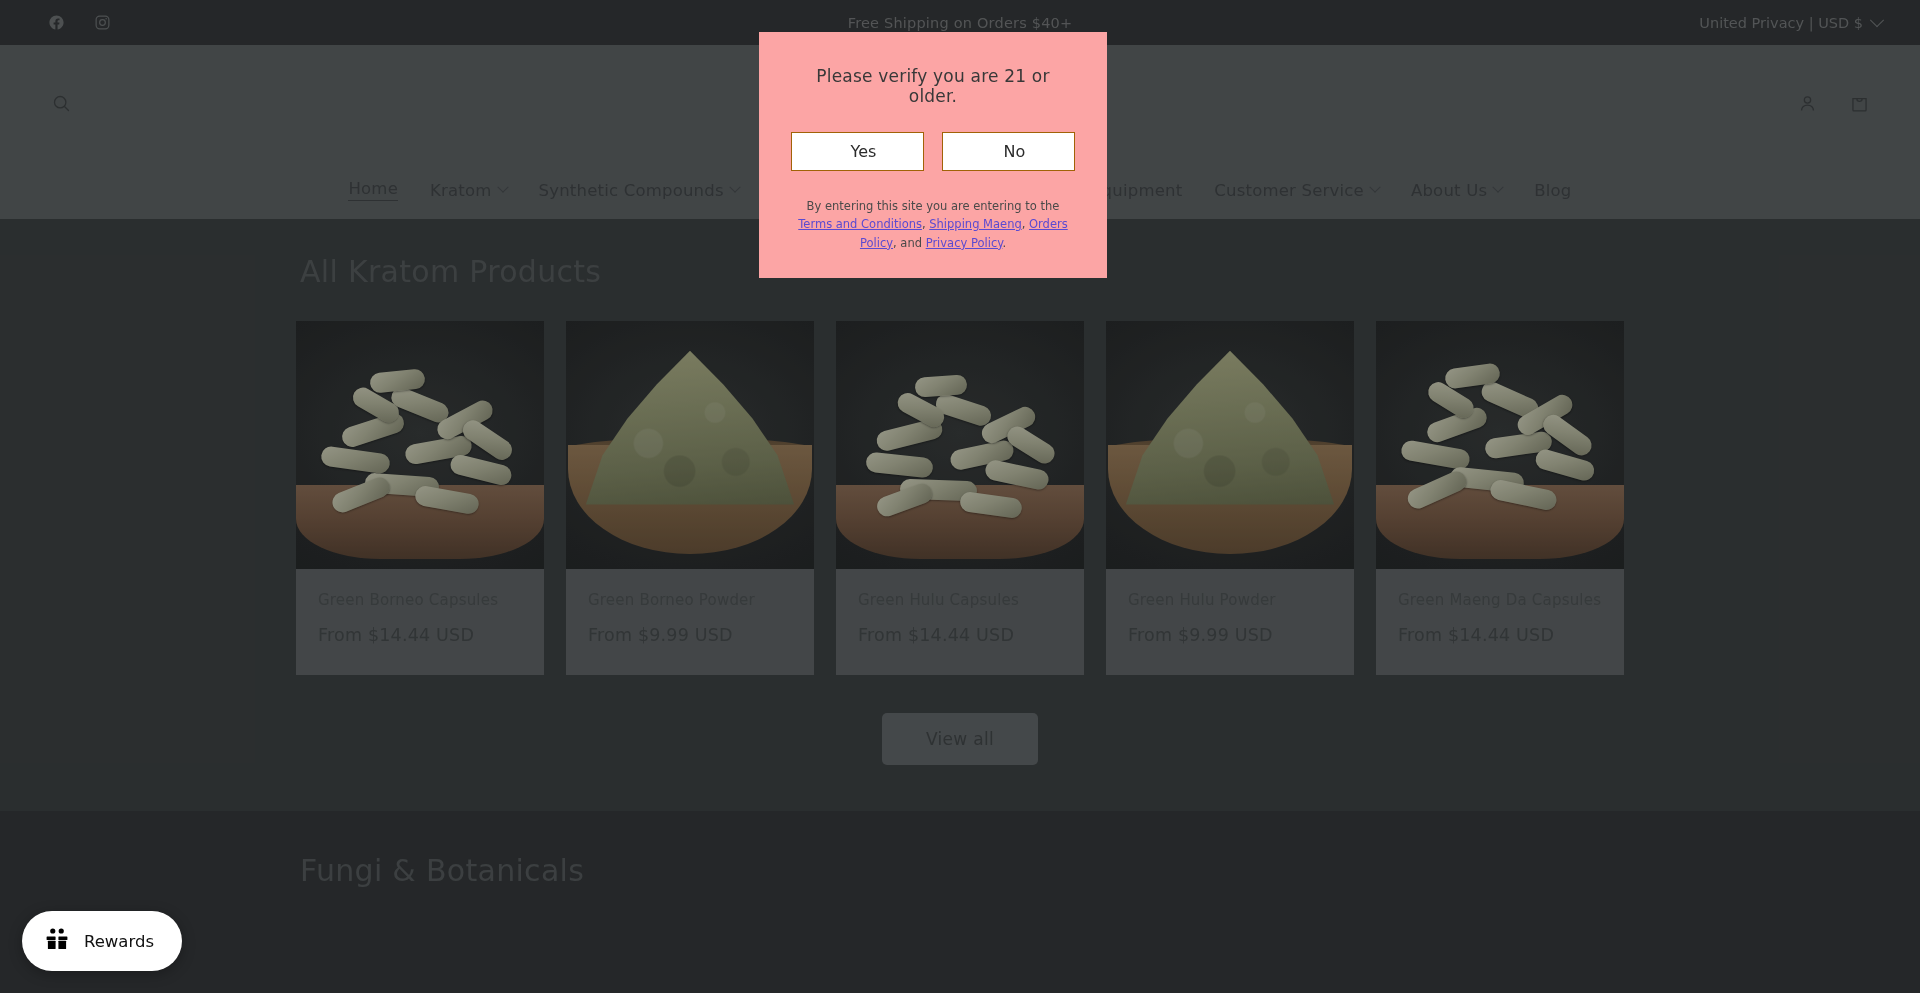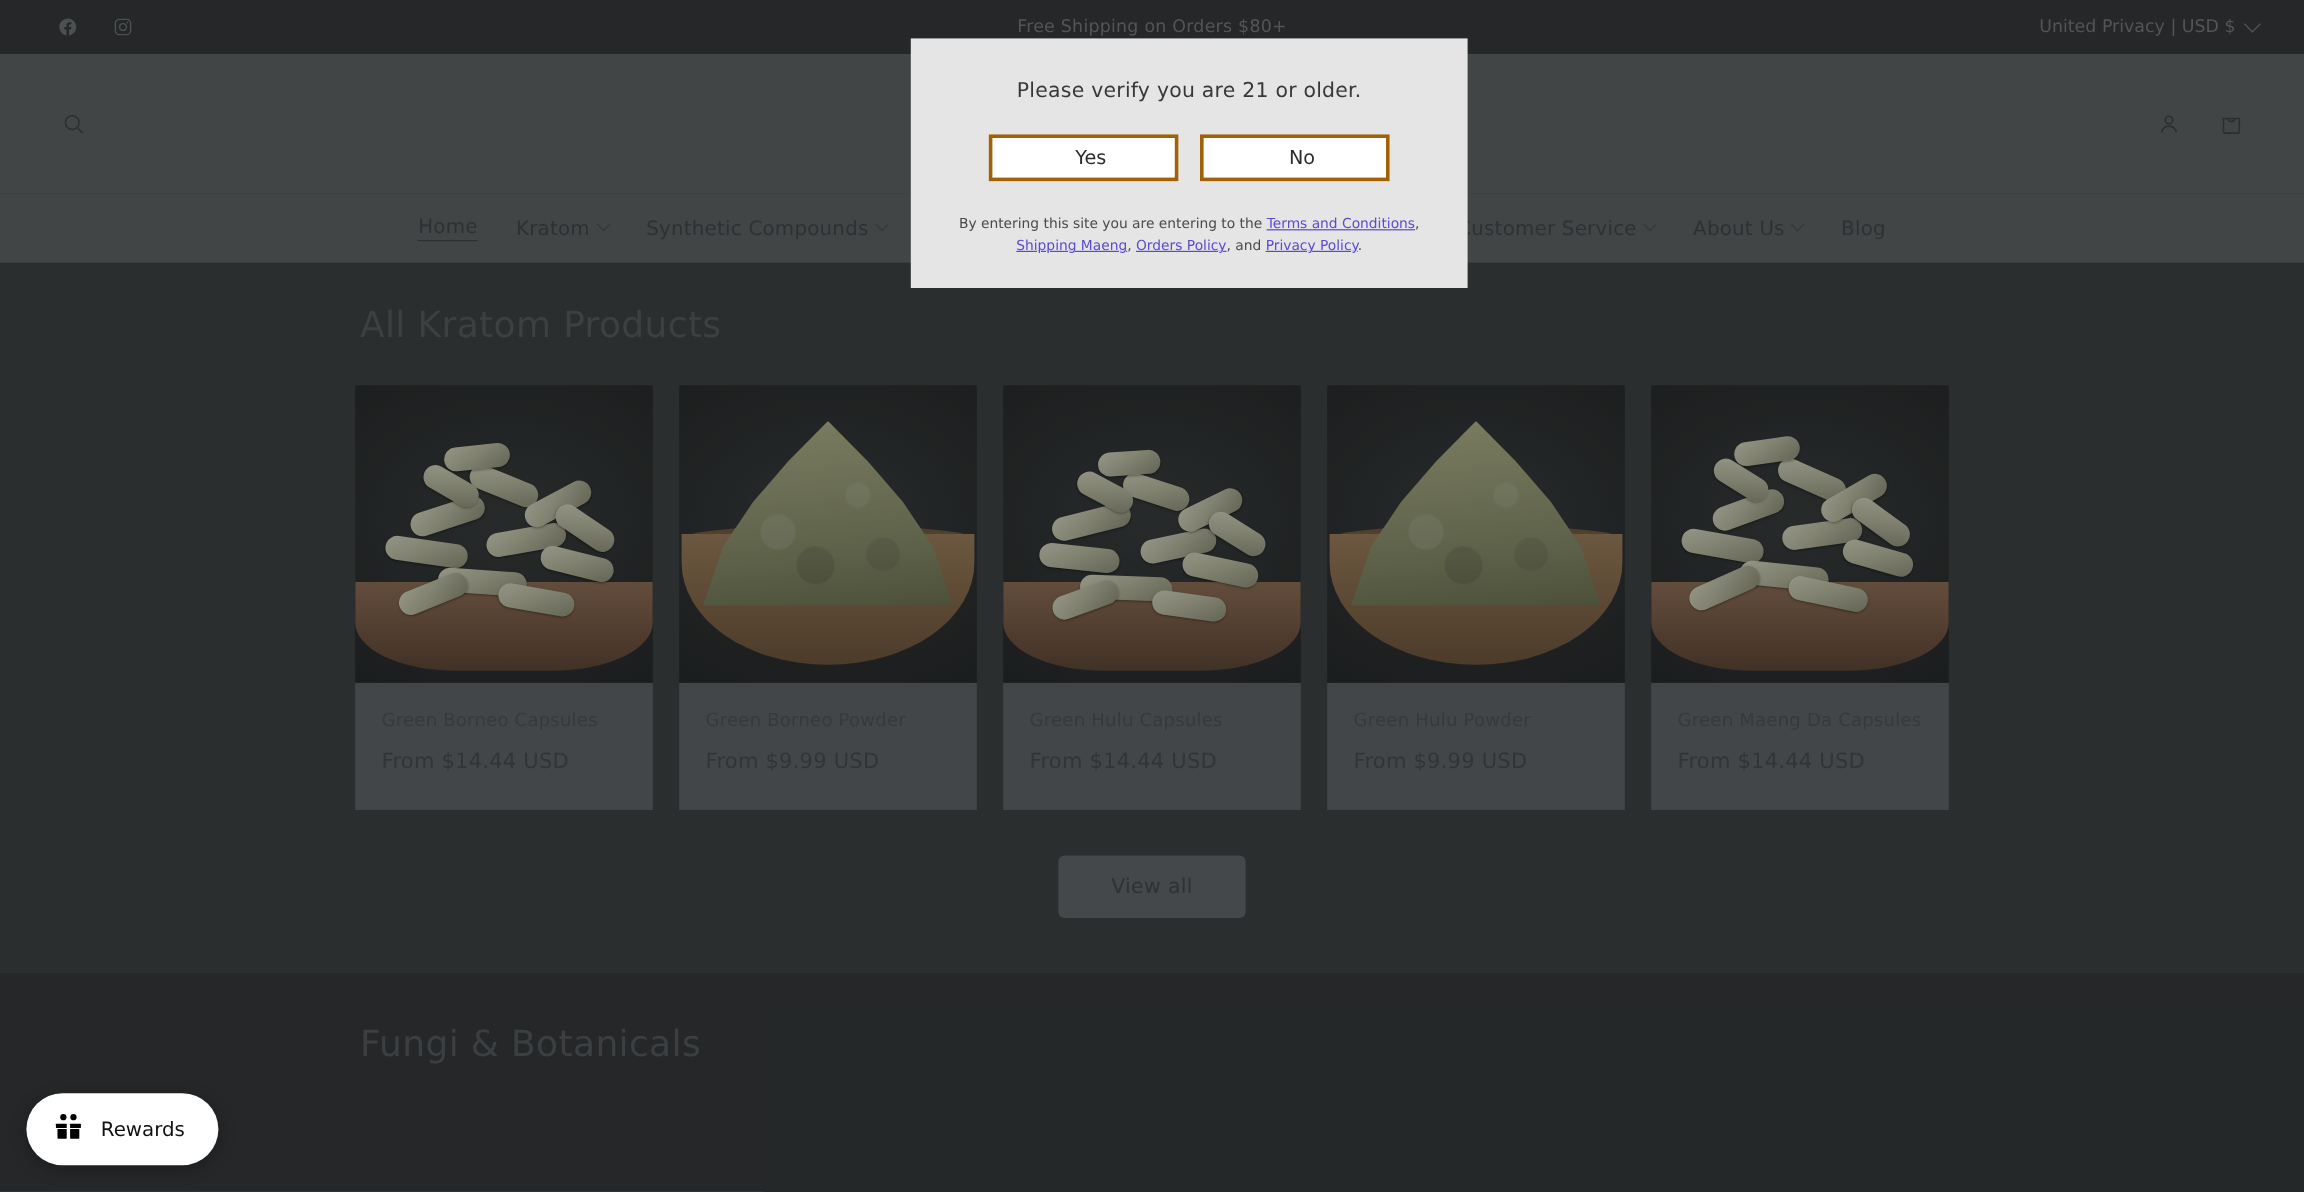--- a/index.html
+++ b/index.html
@@ -292,43 +292,43 @@
   .agegate-overlay {
     position: absolute;
     inset: 0;
     background: rgba(0,0,0,0.30);
     z-index: 40;
   }
   .agegate-modal {
     position: absolute;
     left: 759px;
     top: 32px;
-    width: 464px;
-    background: #e5e5e5;
+    width: 348px;
+    background: #fca5a5;
     padding: 34px 32px 26px 32px;
     text-align: center;
     z-index: 50;
   }
   .agegate-title {
     font-size: 17px;
     color: #383838;
     margin-bottom: 26px;
     letter-spacing: .2px;
   }
   .agegate-actions {
     display: flex;
     justify-content: center;
     gap: 18px;
     margin-bottom: 26px;
   }
   .agegate-btn {
     width: 158px;
     height: 39px;
     background: #ffffff;
-    border: 3px solid #a16207;
+    border: 1px solid #a16207;
     font-size: 16px;
     color: #2b2b2b;
     font-family: inherit;
     padding-left: 12px;
   }
   .agegate-fine {
     font-size: 11.5px;
     color: #4a4a4a;
     line-height: 1.6;
     padding: 0 2px;
@@ -354,21 +354,21 @@
         </a>
         <a class="social-icon">
           <svg width="17" height="17" viewBox="0 0 24 24" fill="none" stroke="currentColor" stroke-width="1.7" aria-hidden="true">
             <rect x="3" y="3" width="18" height="18" rx="5"></rect>
             <circle cx="12" cy="12" r="4"></circle>
             <circle cx="17.2" cy="6.8" r="1.1" fill="currentColor" stroke="none"></circle>
           </svg>
         </a>
       </div>
 
-      <div class="announce-text">Free Shipping on Orders $80+</div>
+      <div class="announce-text">Free Shipping on Orders $40+</div>
 
       <div class="locale-selector">
         <span>United Privacy | USD $</span>
         <span class="chev"></span>
       </div>
     </div>
 
     <div class="site-header">
       <div class="icon-btn">
         <svg width="21" height="21" viewBox="0 0 24 24" fill="none" stroke="currentColor" stroke-width="1.5" aria-hidden="true">

